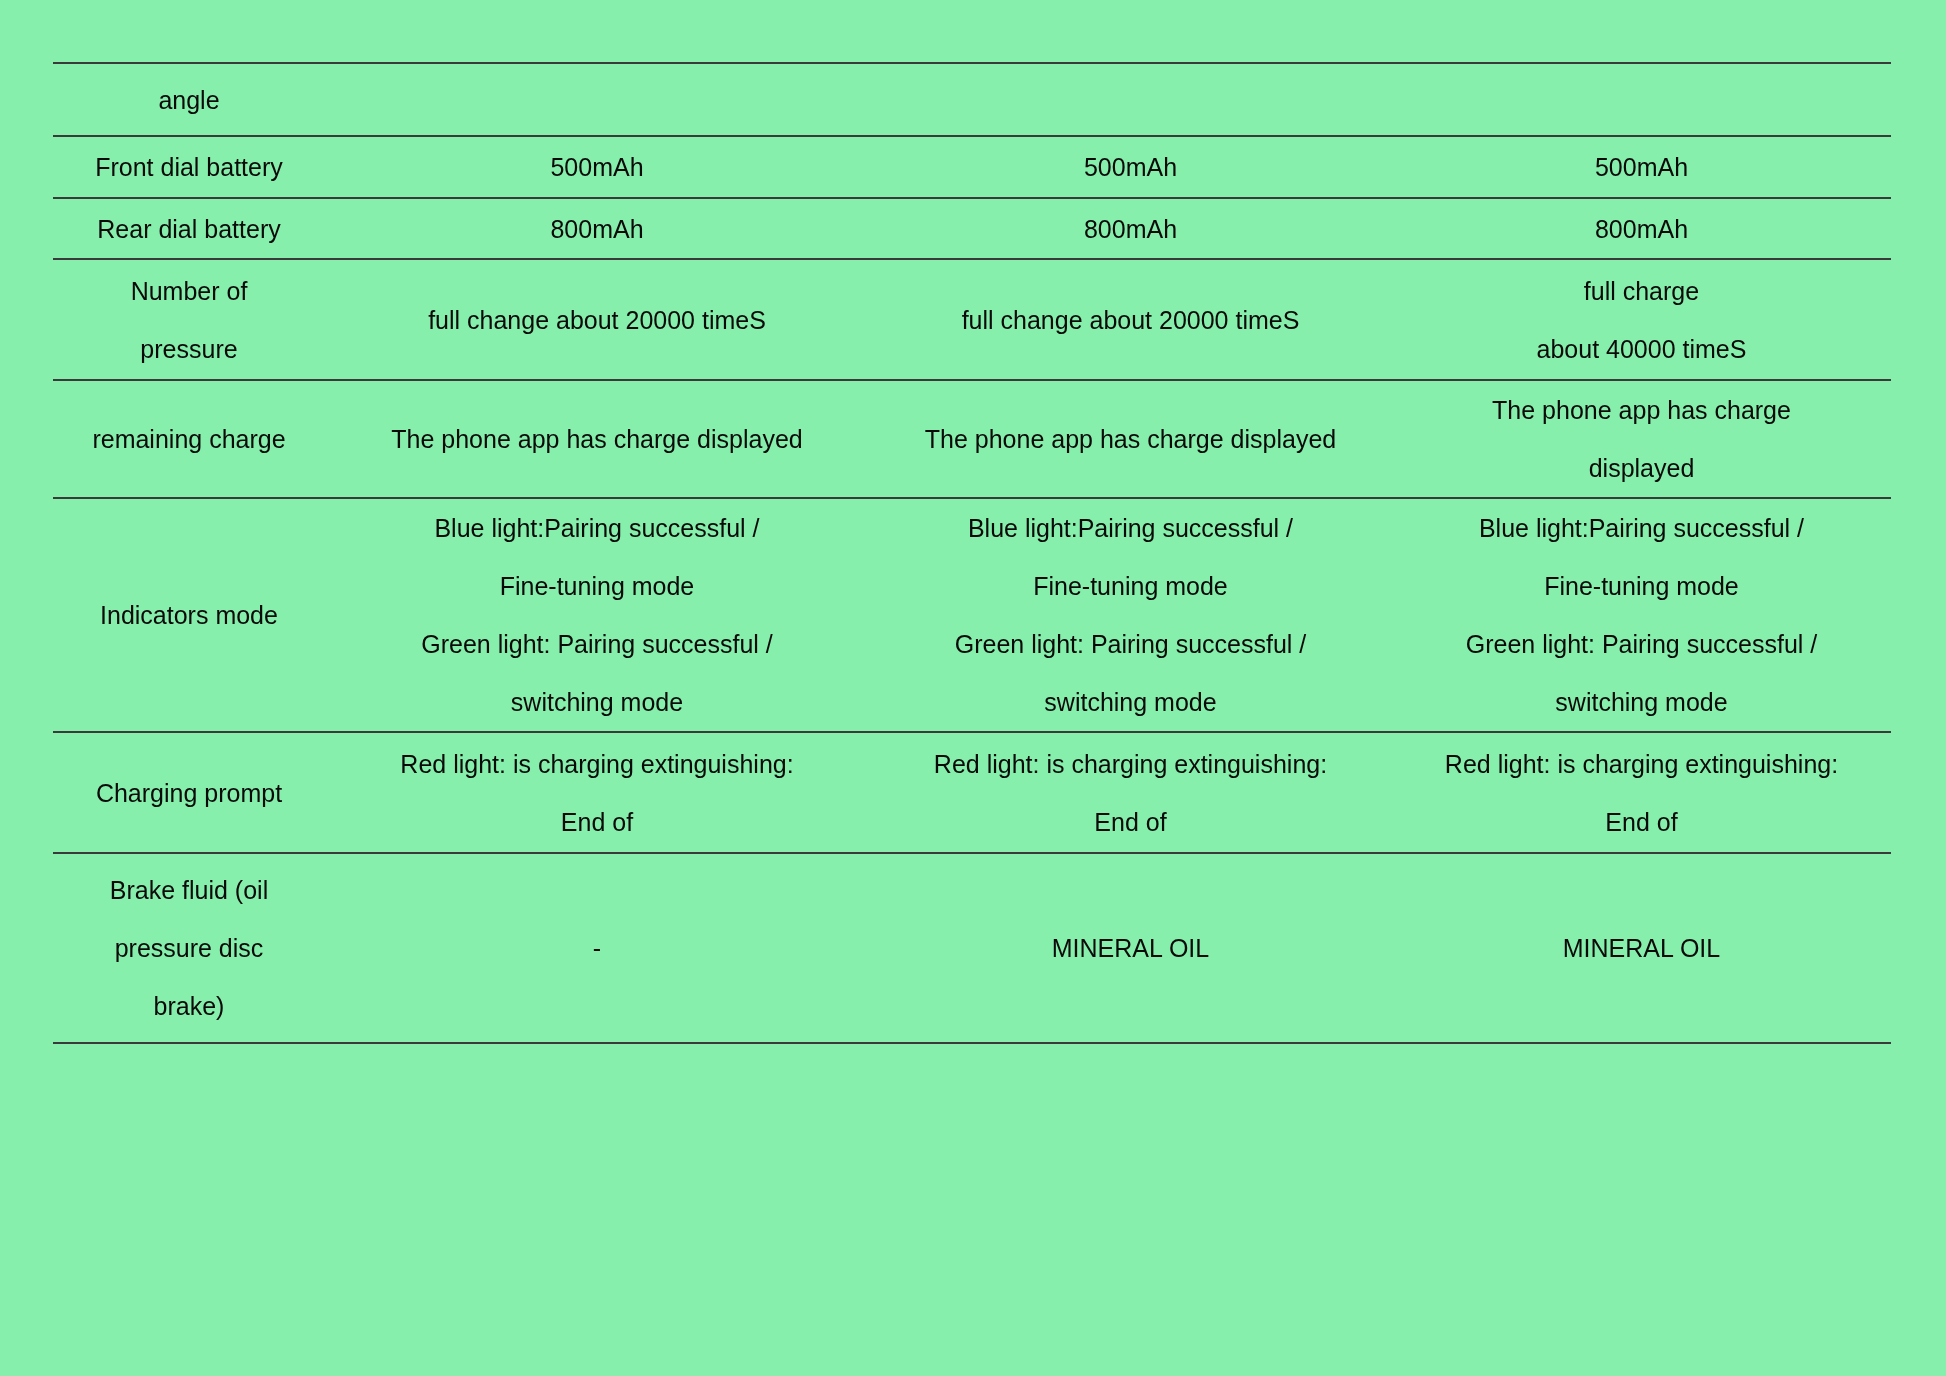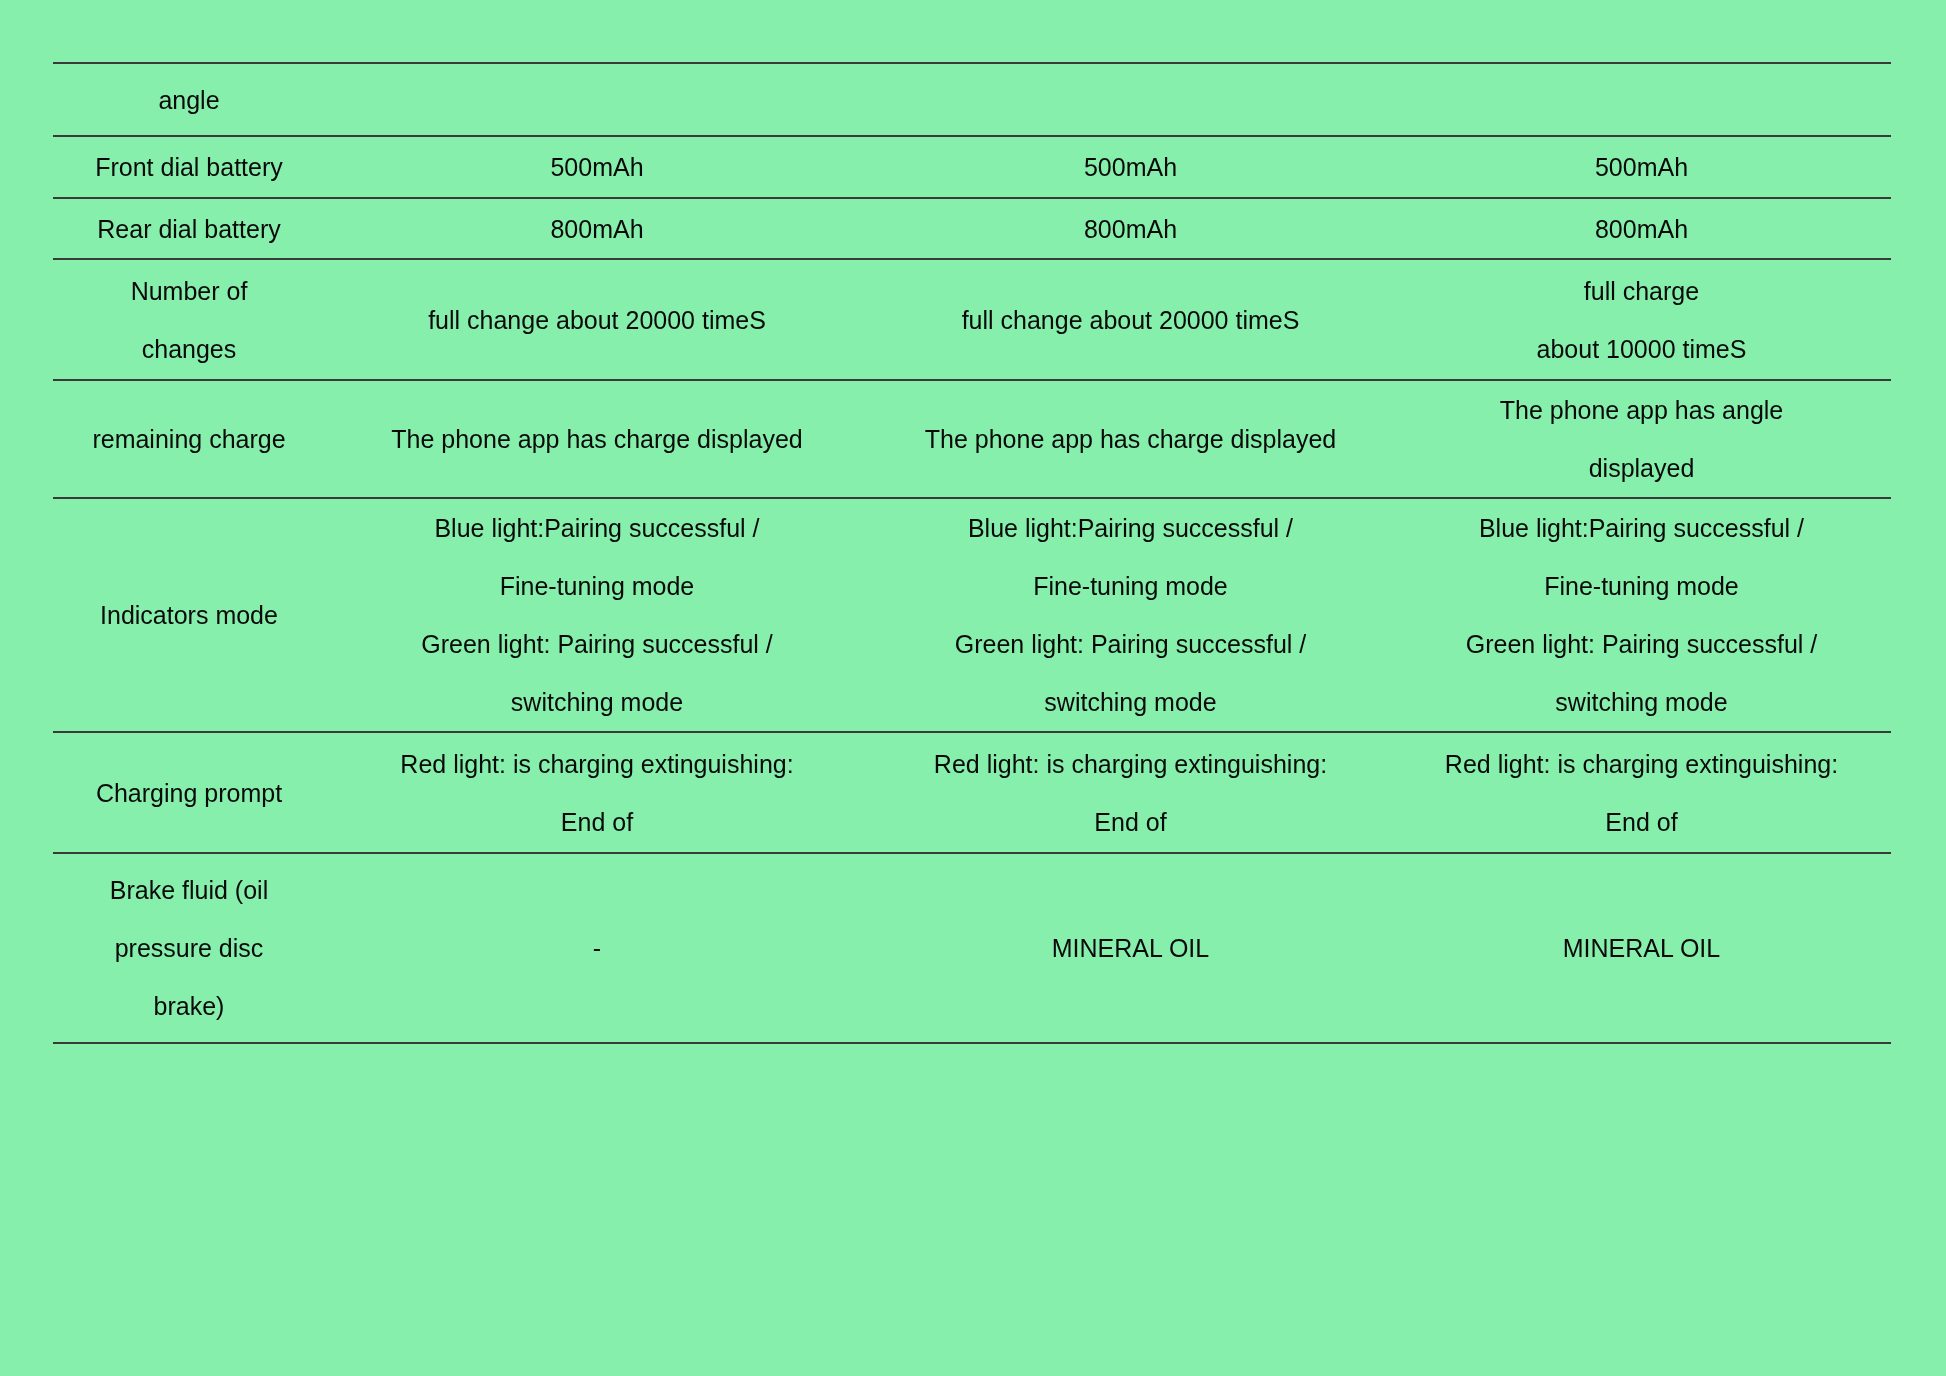--- a/index.html
+++ b/index.html
@@ -160,37 +160,37 @@
           <span class="multiline">
             <span class="ln">800mAh</span>
           </span>
         </td>
       </tr>
 
       <tr class="r-changes">
         <td class="cell-label">
           <span class="multiline">
             <span class="ln">Number of</span>
-            <span class="ln">changes</span>
+            <span class="ln">pressure</span>
           </span>
         </td>
         <td class="cell-value">
           <span class="multiline">
             <span class="ln">full change about 20000 timeS</span>
           </span>
         </td>
         <td class="cell-value">
           <span class="multiline">
             <span class="ln">full change about 20000 timeS</span>
           </span>
         </td>
         <td class="cell-value">
           <span class="multiline">
             <span class="ln">full charge</span>
-            <span class="ln">about 10000 timeS</span>
+            <span class="ln">about 40000 timeS</span>
           </span>
         </td>
       </tr>
 
       <tr class="r-charge">
         <td class="cell-label">
           <span class="multiline">
             <span class="ln">remaining charge</span>
           </span>
         </td>
@@ -199,21 +199,21 @@
             <span class="ln">The phone app has charge displayed</span>
           </span>
         </td>
         <td class="cell-value">
           <span class="multiline">
             <span class="ln">The phone app has charge displayed</span>
           </span>
         </td>
         <td class="cell-value">
           <span class="multiline">
-            <span class="ln">The phone app has angle</span>
+            <span class="ln">The phone app has charge</span>
             <span class="ln">displayed</span>
           </span>
         </td>
       </tr>
 
       <tr class="r-indicators">
         <td class="cell-label">
           <span class="multiline">
             <span class="ln">Indicators mode</span>
           </span>

